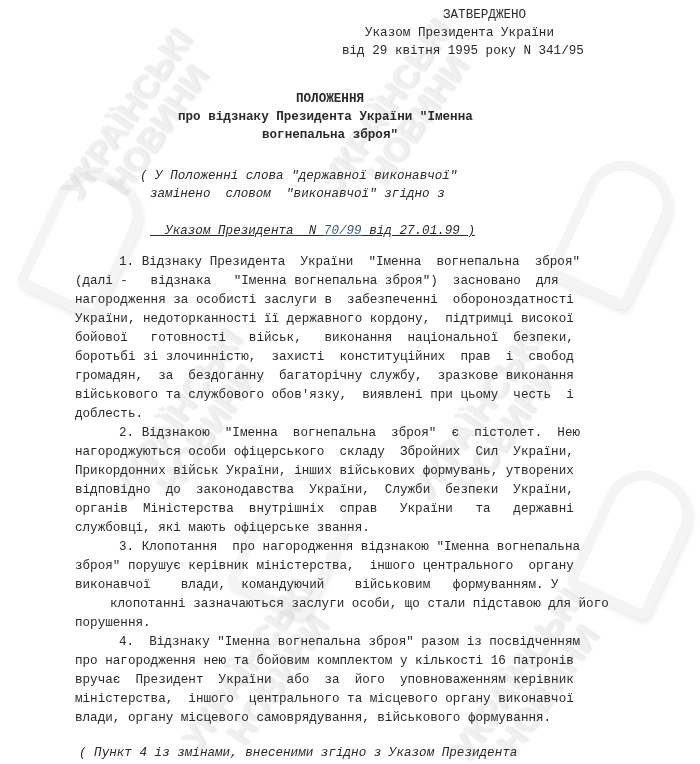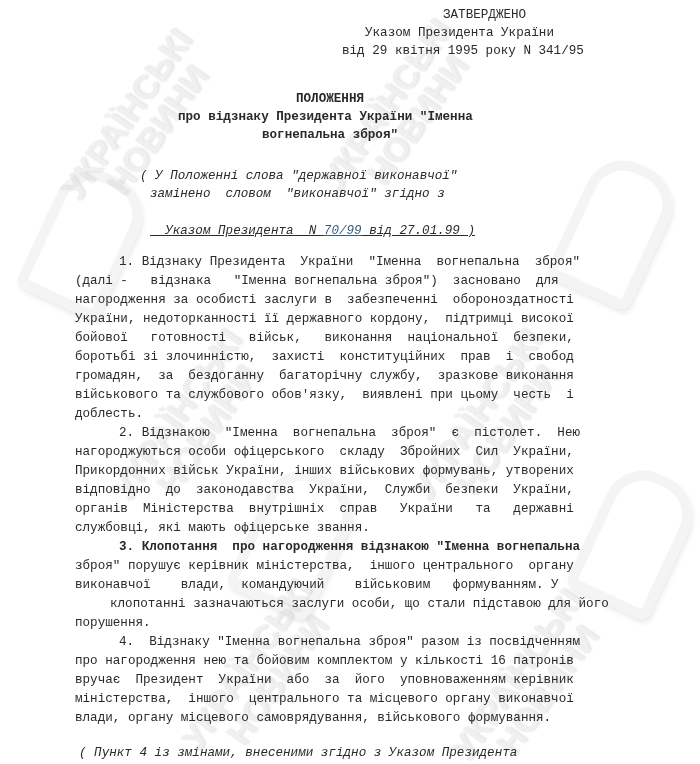--- a/index.html
+++ b/index.html
@@ -75,21 +75,21 @@
 <div class="line" style="left:75px;top:386px;">військового та службового обов'язку,  виявлені при цьому  честь  і</div>
 <div class="line" style="left:75px;top:405px;">доблесть.</div>
 
 <div class="line" style="left:119px;top:424px;">2. Відзнакою  "Іменна  вогнепальна  зброя"  є  пістолет.  Нею</div>
 <div class="line" style="left:75px;top:443px;">нагороджуються особи офіцерського  складу  Збройних  Сил  України,</div>
 <div class="line" style="left:75px;top:462px;">Прикордонних військ України, інших військових формувань, утворених</div>
 <div class="line" style="left:75px;top:481px;">відповідно  до  законодавства  України,  Служби  безпеки  України,</div>
 <div class="line" style="left:75px;top:500px;">органів  Міністерства  внутрішніх  справ   України   та   державні</div>
 <div class="line" style="left:75px;top:519px;">службовці, які мають офіцерське звання.</div>
 
-<div class="line" style="left:119px;top:538px;font-weight:bold;">3. Клопотання  про нагородження відзнакою "Іменна вогнепальна</div>
+<div class="line" style="left:119px;top:538px;">3. Клопотання  про нагородження відзнакою "Іменна вогнепальна</div>
 <div class="line" style="left:75px;top:557px;">зброя" порушує керівник міністерства,  іншого центрального  органу</div>
 <div class="line" style="left:75px;top:576px;">виконавчої    влади,  командуючий    військовим   формуванням. У</div>
 <div class="line" style="left:75px;top:595px;margin-left:35px;">клопотанні зазначаються заслуги особи, що стали підставою для його</div>
 <div class="line" style="left:75px;top:614px;">порушення.</div>
 
 <div class="line" style="left:119px;top:633px;">4.  Відзнаку "Іменна вогнепальна зброя" разом із посвідченням</div>
 <div class="line" style="left:75px;top:652px;">про нагородження нею та бойовим комплектом у кількості 16 патронів</div>
 <div class="line" style="left:75px;top:671px;">вручає  Президент  України  або  за  його  уповноваженням керівник</div>
 <div class="line" style="left:75px;top:690px;">міністерства,  іншого  центрального та місцевого органу виконавчої</div>
 <div class="line" style="left:75px;top:709px;">влади, органу місцевого самоврядування, військового формування.</div>

